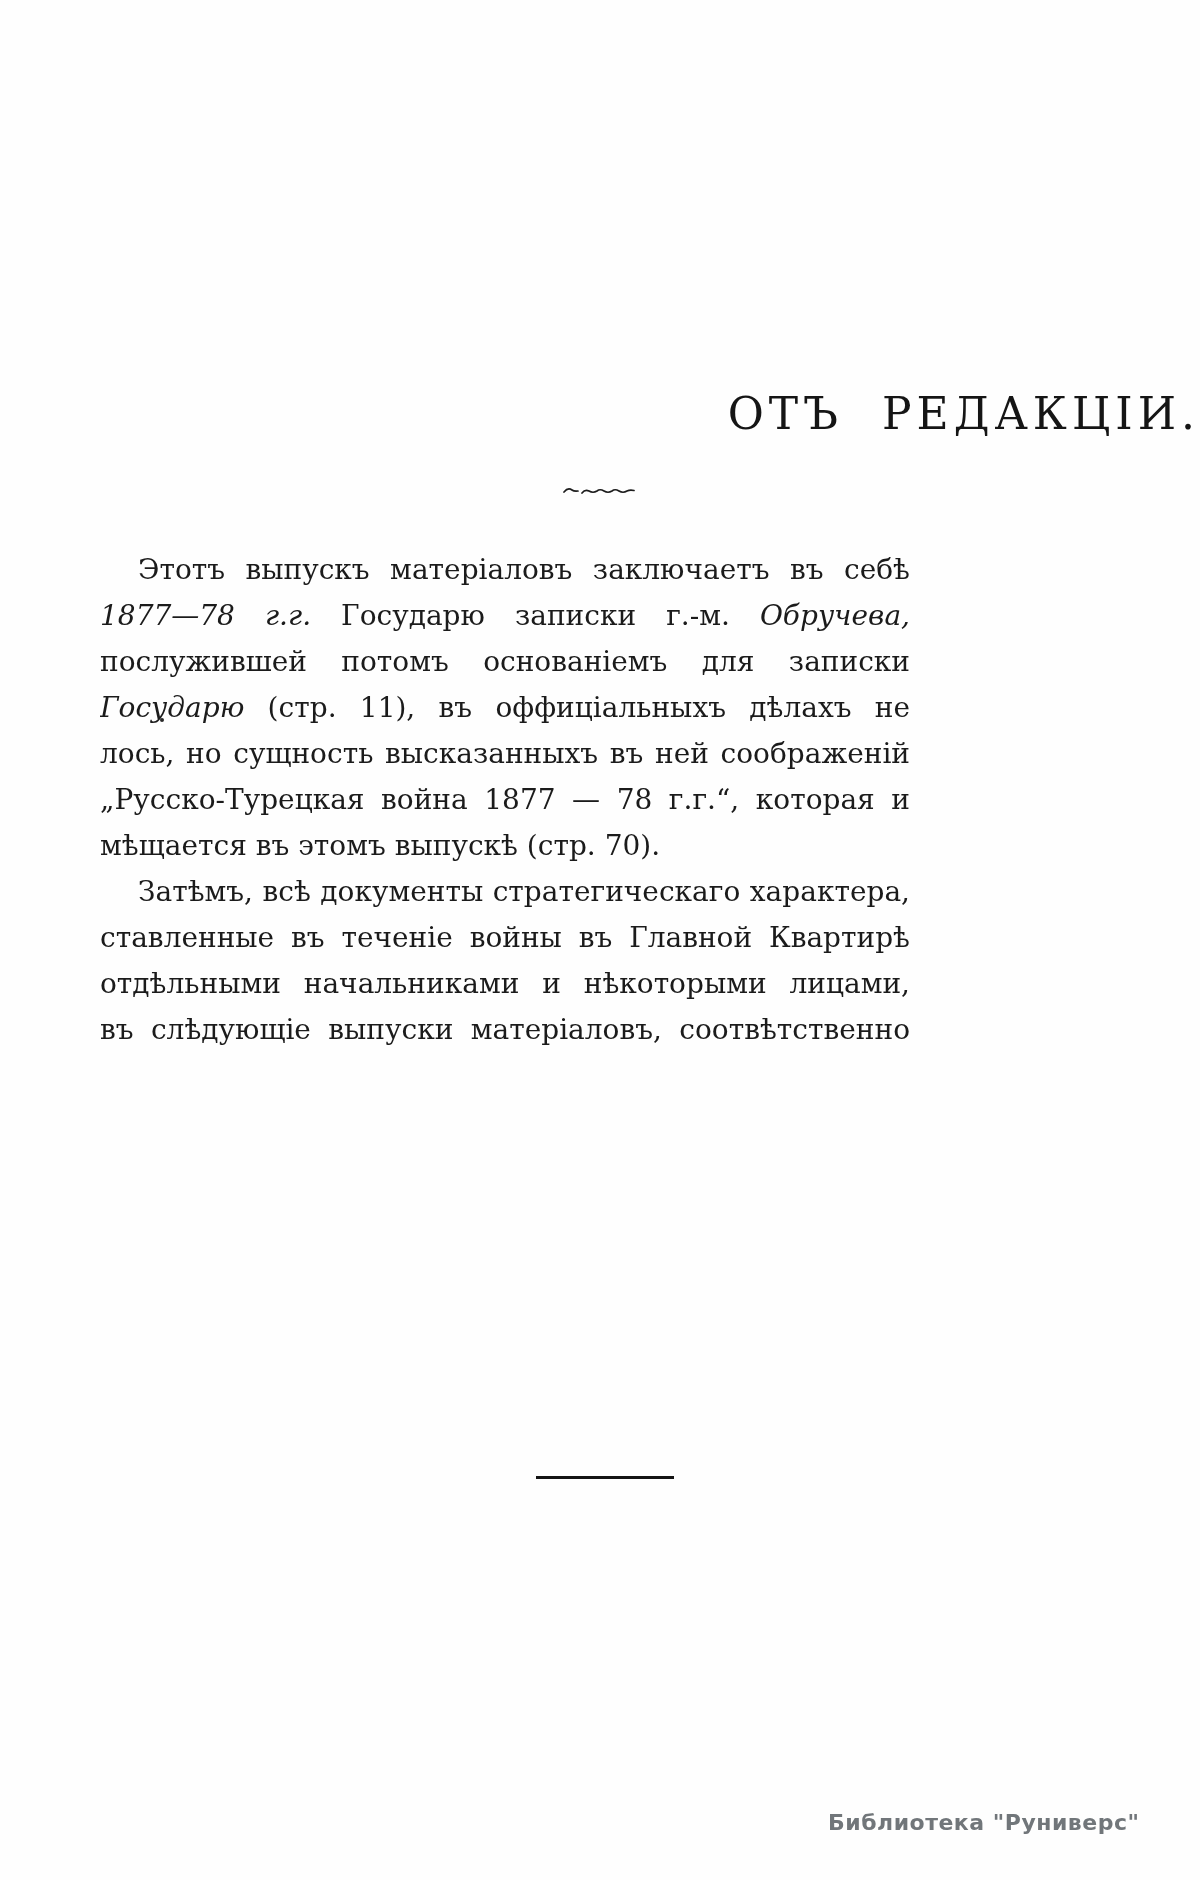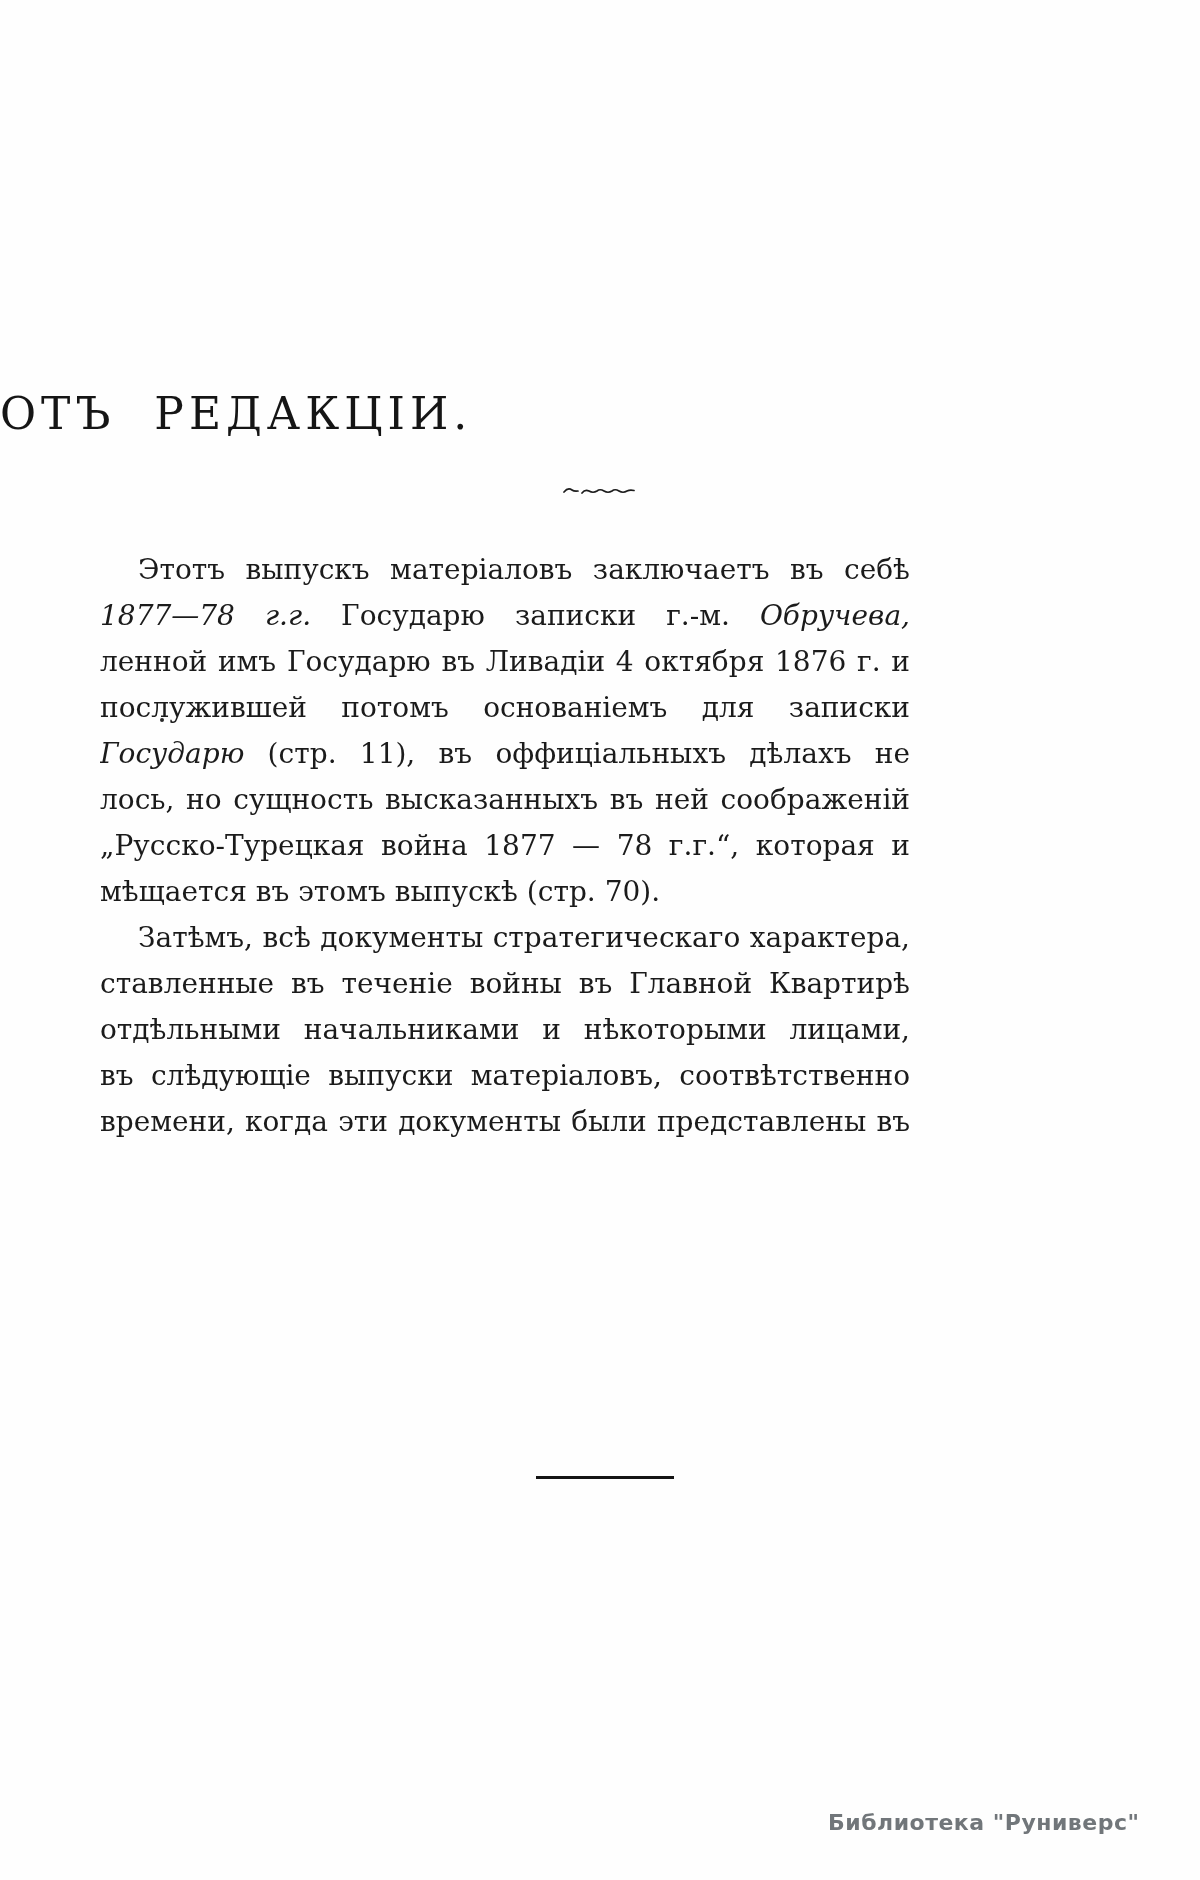--- a/index.html
+++ b/index.html
@@ -14,21 +14,21 @@
     background: #fefefe;
     color: #1b1b1b;
     font-family: "DejaVu Serif", serif;
     overflow: hidden;
   }
   .title {
     position: absolute;
     top: 388px;
     left: 0;
     width: 100%;
-    text-align: left;
+    text-align: right;
     font-size: 44px;
     letter-spacing: 5px;
     word-spacing: 20px;
     color: #151515;
   }
   .ornament {
     position: absolute;
     top: 484px;
     left: 0;
     width: 100%;
@@ -90,31 +90,29 @@
 
   <div class="ornament">
     <svg width="76" height="14" viewBox="0 0 76 14" aria-hidden="true">
       <path d="M2 8 Q6 3 10 6 Q12 7.5 16 7 M20 9 Q23 5 27 7 Q31 9.5 35 7 Q38 4.5 42 7 Q46 9.5 50 7 Q53 4.5 57 7 Q61 9.5 65 7 Q68 5.5 72 6.5" fill="none" stroke="#1c1c1c" stroke-width="1.7" stroke-linecap="round"></path>
     </svg>
   </div>
 
   <div class="body-text">
       <div class="line indent"><span>Этотъ выпускъ матеріаловъ заключаетъ въ себѣ пере-</span></div>
       <div class="line"><span class="it">1877—78 г.г.</span><span> Государю записки г.-м. </span><span class="it">Обручева,</span></div>
-      <div class="line"><span>ленной имъ Государю въ Ливадіи 4 октября 1876 г. и</span></div>
       <div class="line"><span>послужившей потомъ основаніемъ для записки генерала</span></div>
       <div class="line"><span class="it">Государю</span><span> (стр. 11), въ оффиціальныхъ дѣлахъ не сохрани-</span></div>
       <div class="line"><span>лось, но сущность высказанныхъ въ ней соображеній была</span></div>
       <div class="line"><span>„Русско-Турецкая война 1877 — 78 г.г.“, которая и по-</span></div>
       <div class="line last"><span>мѣщается въ этомъ выпускѣ (стр. 70).</span></div>
       <div class="line indent"><span>Затѣмъ, всѣ документы стратегическаго характера, со-</span></div>
       <div class="line"><span>ставленные въ теченіе войны въ Главной Квартирѣ или</span></div>
       <div class="line"><span>отдѣльными начальниками и нѣкоторыми лицами, войдутъ</span></div>
       <div class="line"><span>въ слѣдующіе выпуски матеріаловъ, соотвѣтственно тому</span></div>
-      <div class="line"><span>времени, когда эти документы были представлены въ</span></div>
     </div>
 
   <div class="artifact-dot"></div>
 
   <div class="divider"></div>
 
   <div class="watermark">Библиотека "Руниверс"</div>
 
 </div>
 

